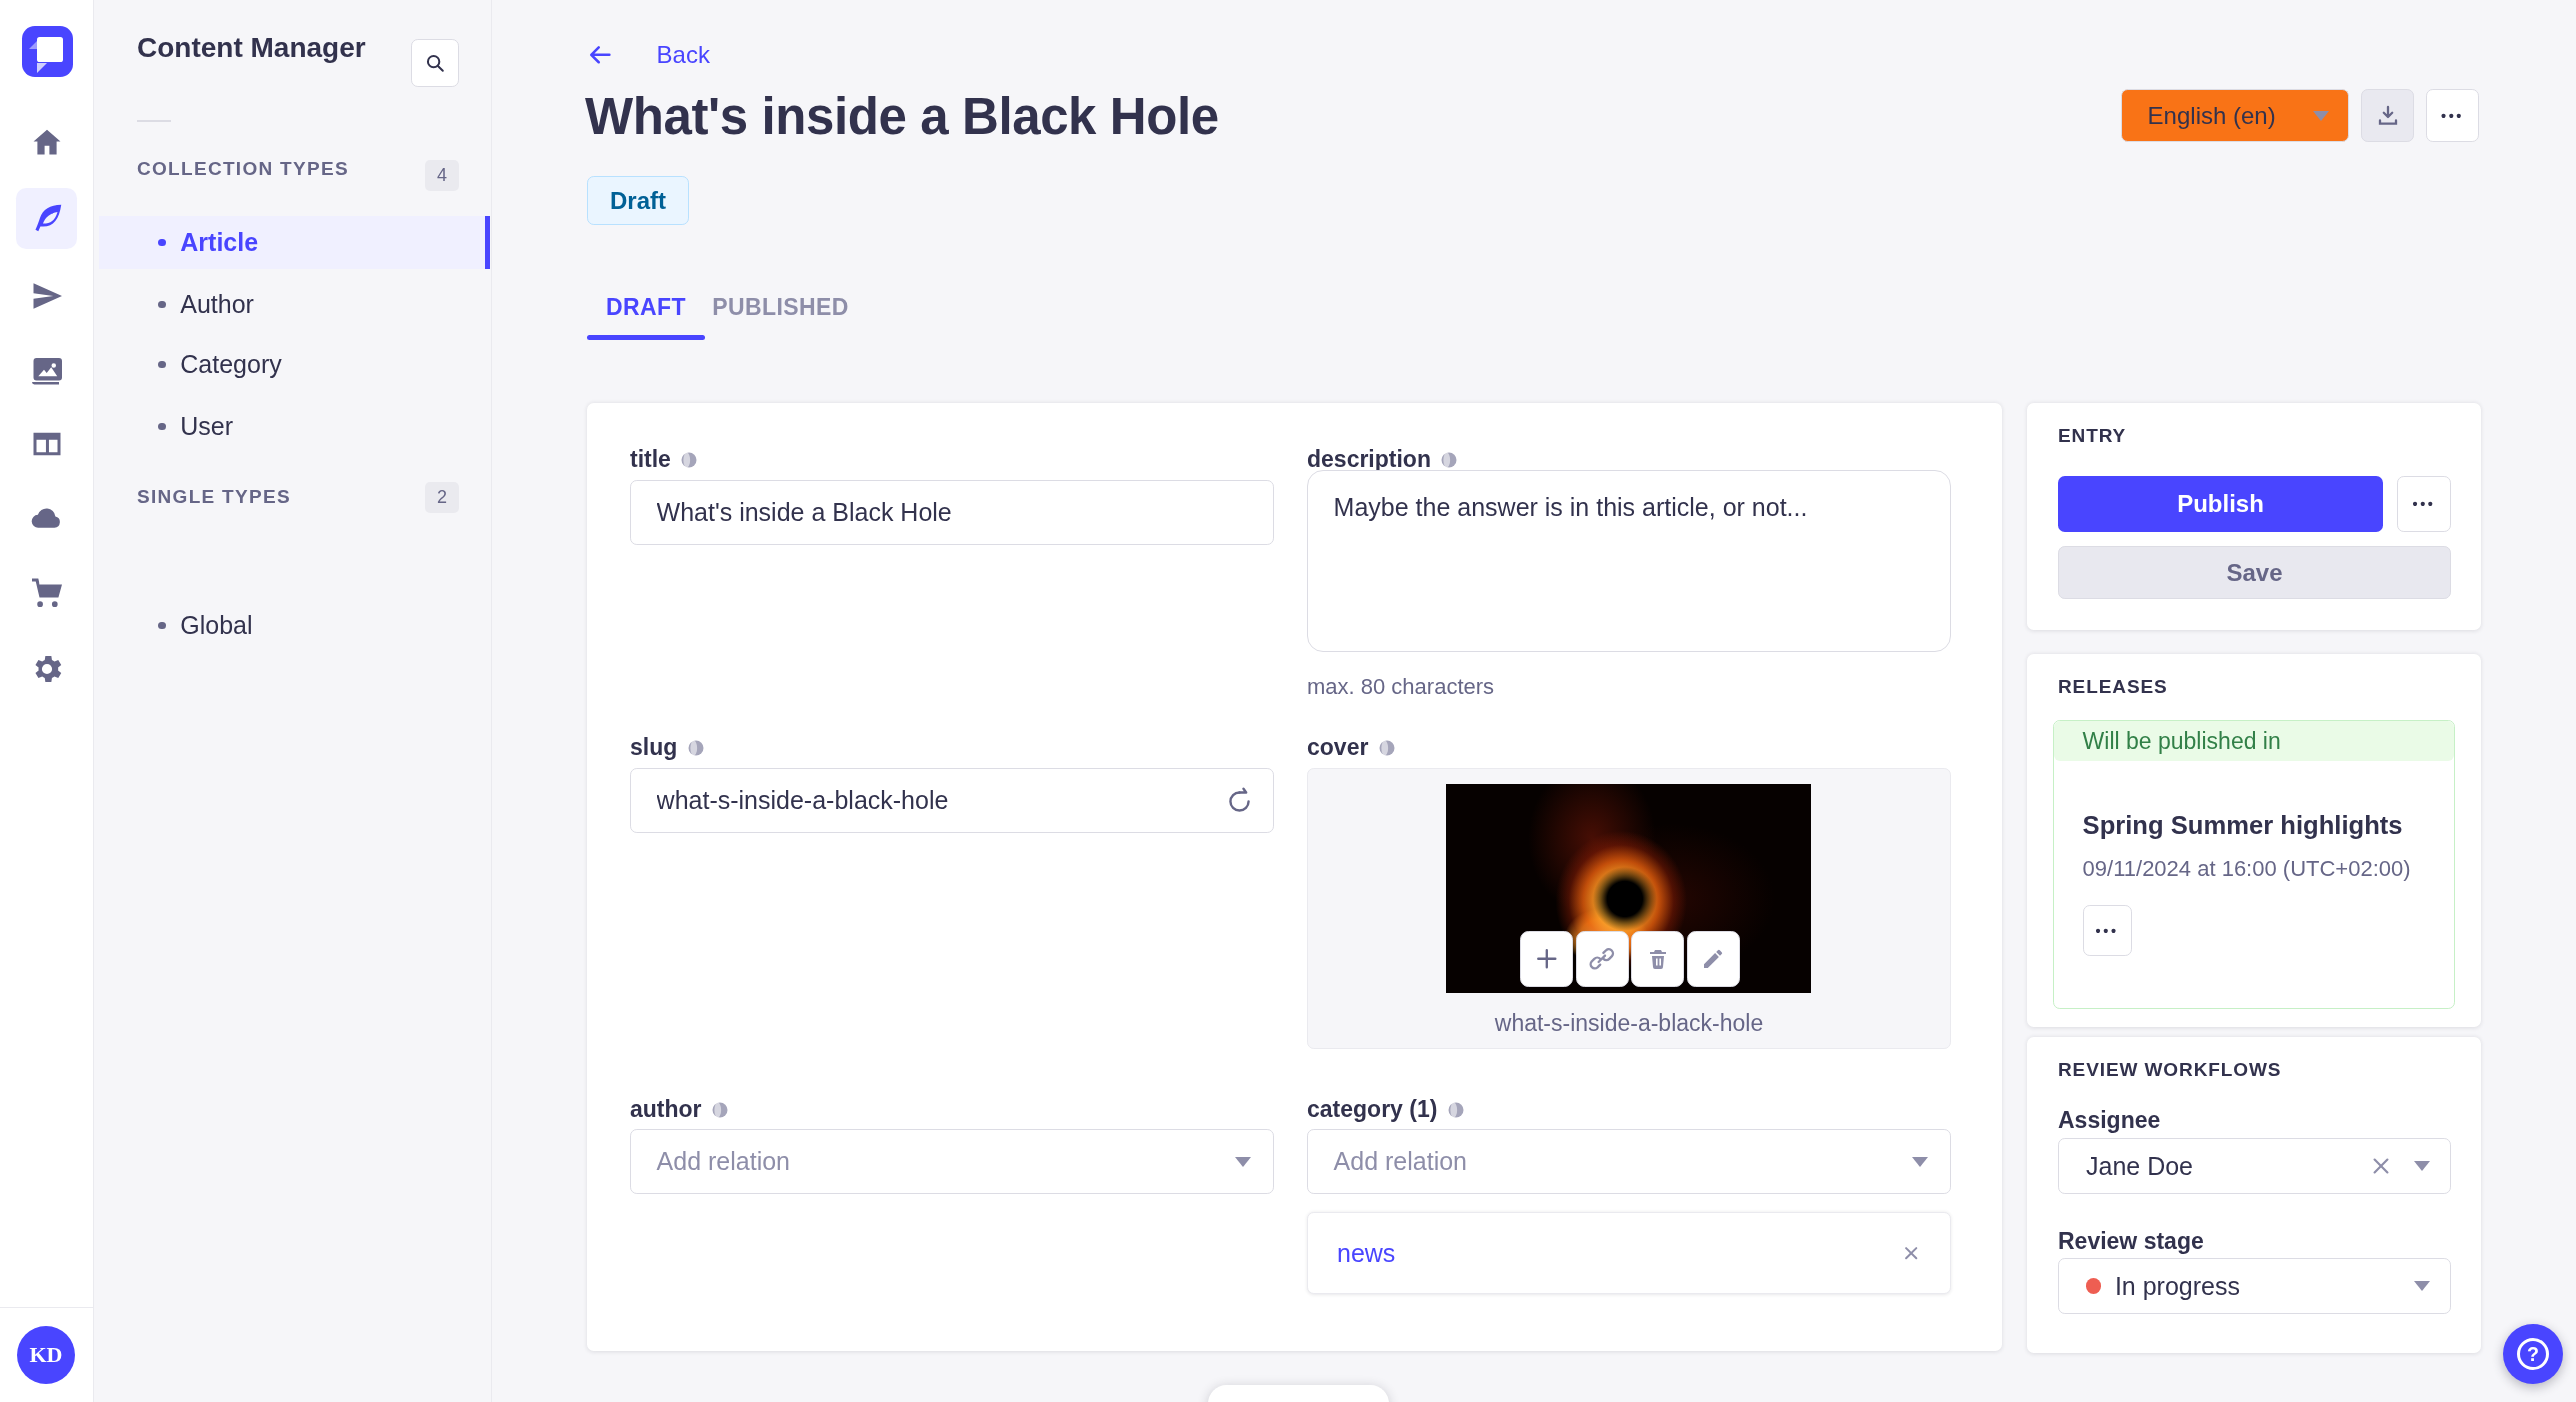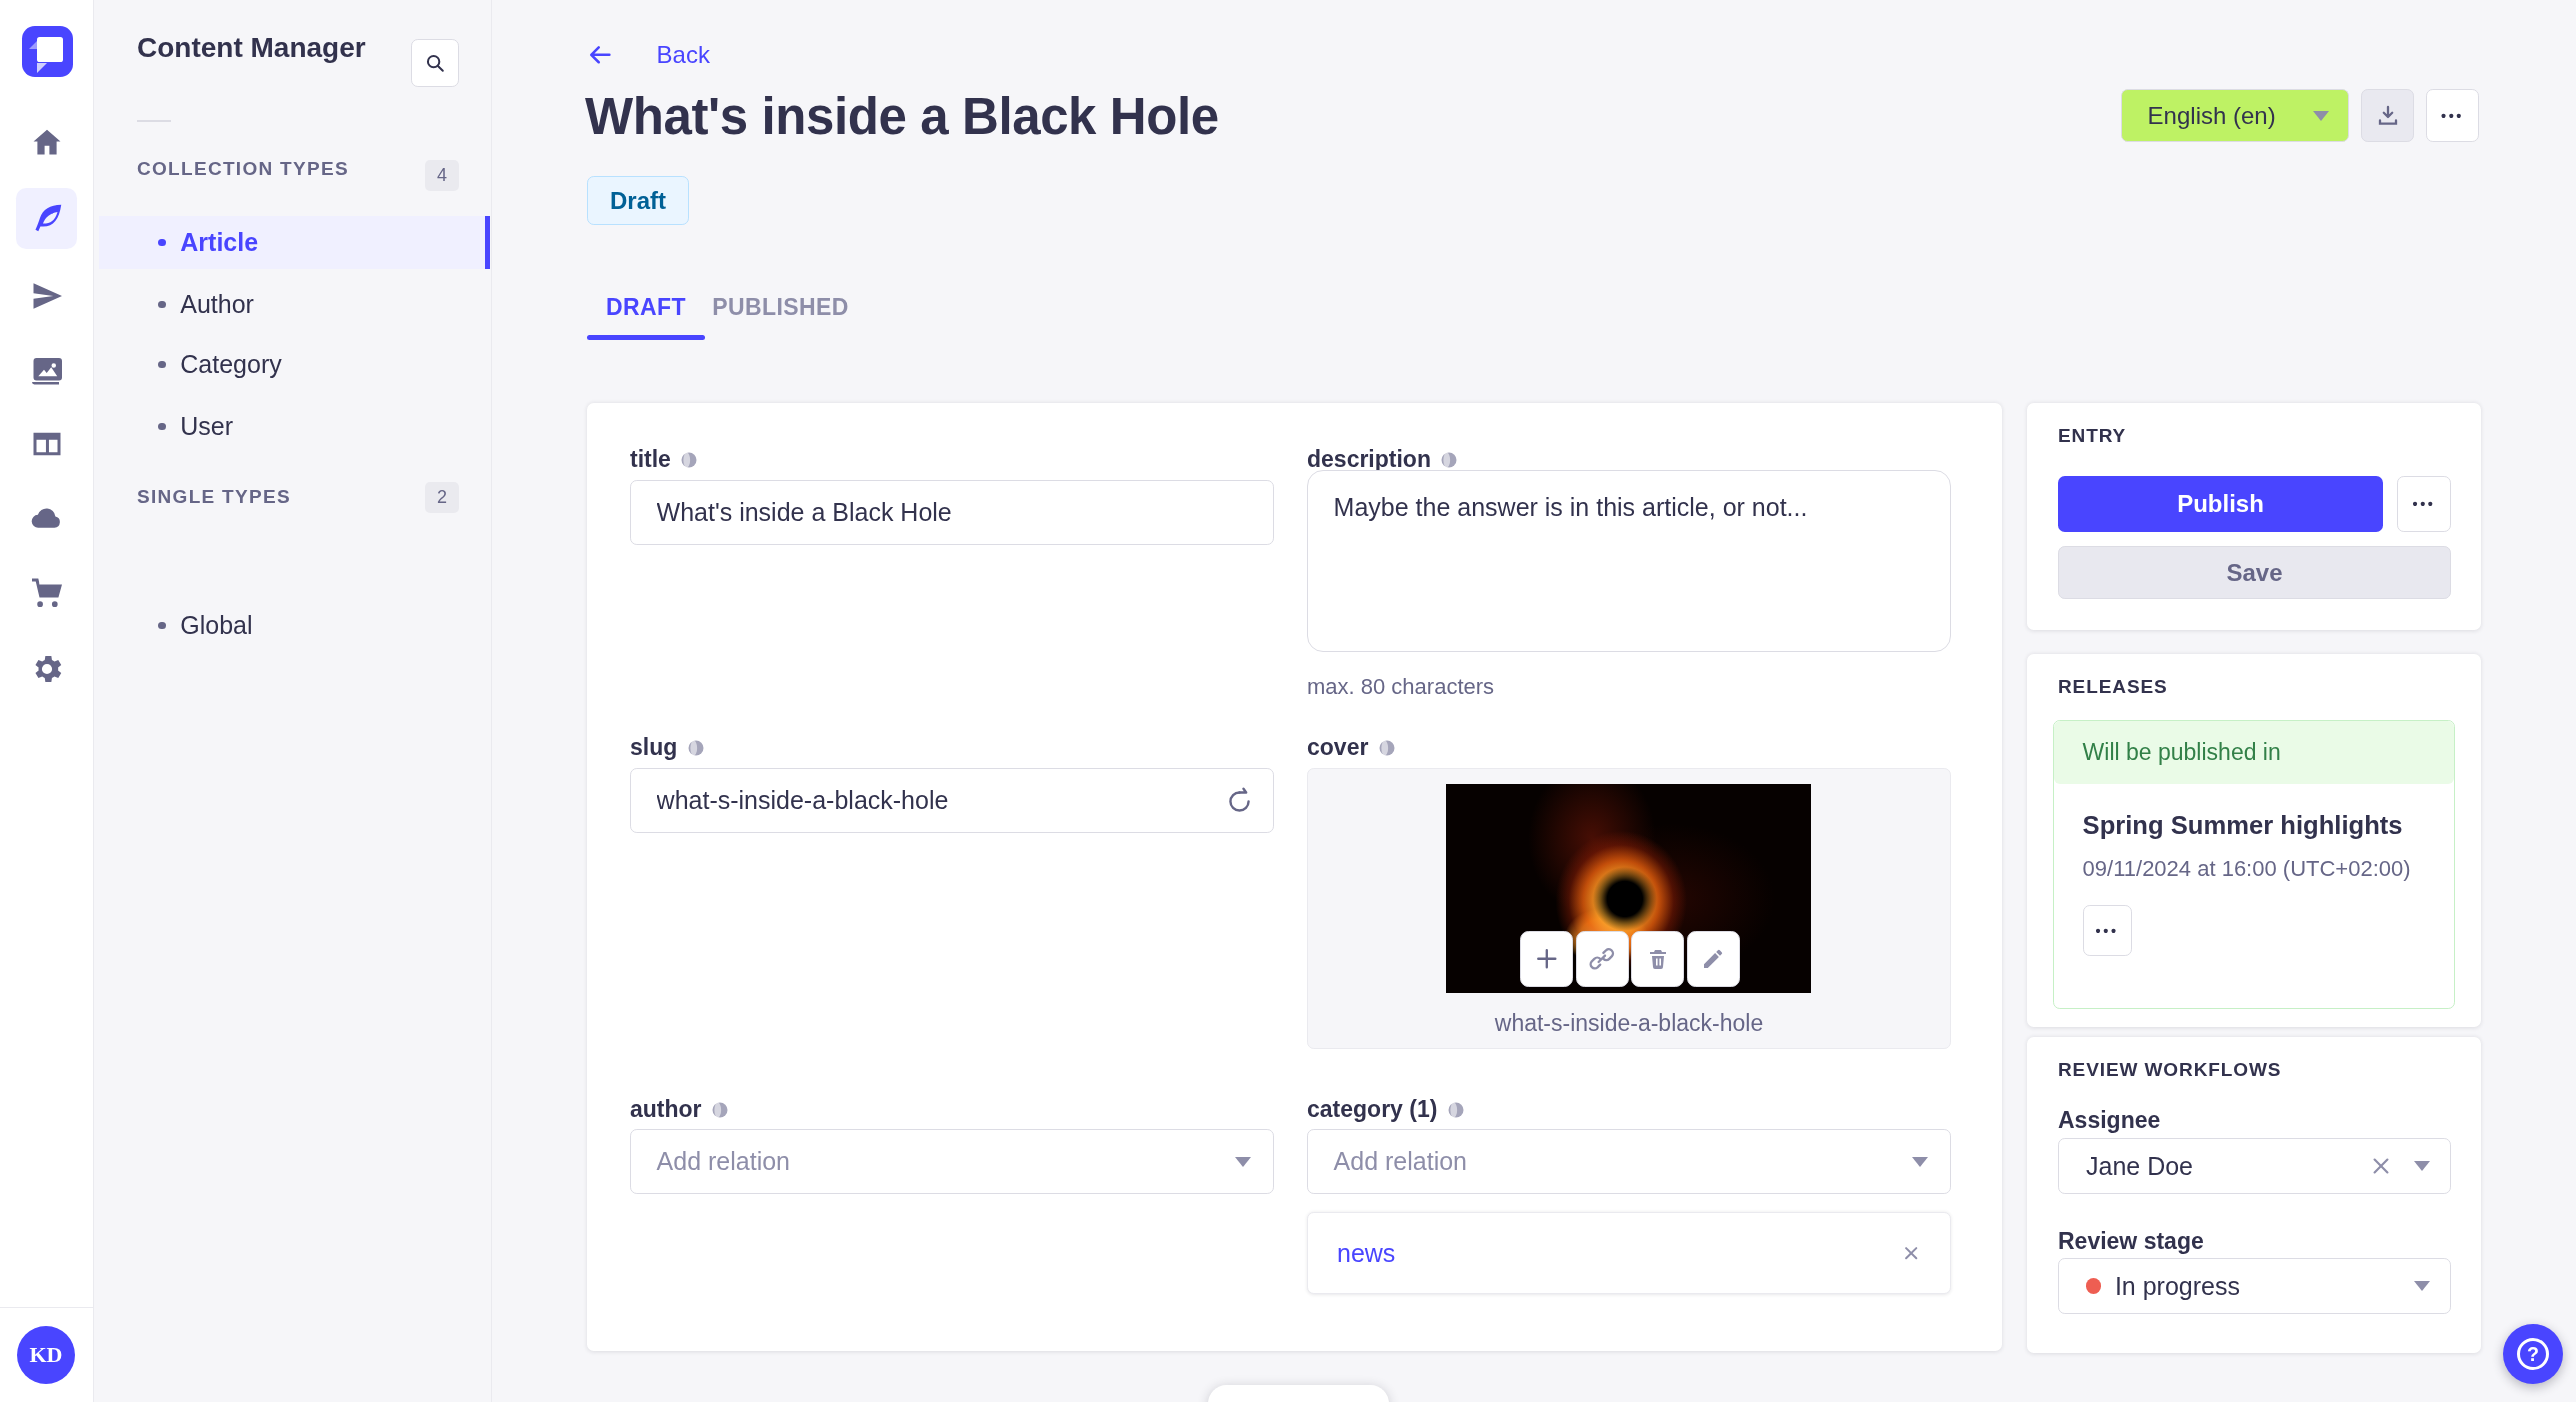--- a/index.html
+++ b/index.html
@@ -32,21 +32,21 @@
   .nav-item .lbl { font-size:25px; color:#32324d; }
   .nav-item.active { background:#f0f0ff; border-right:5.1px solid #4945ff; }
   .nav-item.active .bullet { background:#4945ff; }
   .nav-item.active .lbl { color:#4945ff; font-weight:700; }
 
   
   .back-row { position:absolute; left:587px; top:41px; display:flex; align-items:center; gap:12px; cursor:pointer; }
   .back-row span { color:#4945ff; font-size:24px;margin-left:32px; }
   .page-title { position:absolute; left:585px; top:87px; font-size:51px; font-weight:700; color:#32324d; letter-spacing:-0.4px; }
   .status-badge { position:absolute; left:587px; top:176px; height:49px; padding:0 22px; background:#eaf5ff; border:1.7px solid #b8e1ff; border-radius:6.8px; color:#006096; font-size:24px; font-weight:600; display:flex; align-items:center; }
-  .locale-select { position:absolute; left:2121px; top:89px; width:228px; height:53px; background:#bef264; border:1.7px solid #dcdce4; border-radius:6.8px; display:flex; align-items:center; justify-content:space-between; padding:0 19px 0 25.6px; cursor:pointer; }
+  .locale-select { position:absolute; left:2121px; top:89px; width:228px; height:53px; background:#f97316; border:1.7px solid #dcdce4; border-radius:6.8px; display:flex; align-items:center; justify-content:space-between; padding:0 19px 0 25.6px; cursor:pointer; }
   .locale-select span { font-size:24px; color:#32324d; }
   .sq-btn { position:absolute; top:89px; width:53px; height:53px; border-radius:6.8px; display:flex; align-items:center; justify-content:center; cursor:pointer; }
   .dl-btn { left:2361px; background:#e9e9f0; border:1.7px solid #dcdce4; }
   .more-btn-hdr { left:2426px; background:#fff; border:1.7px solid #dcdce4; }
   .dots { font-size:14.5px; letter-spacing:2.6px; color:#32324d; font-weight:700; }
 
   .caret { width:0; height:0; border-left:8.5px solid transparent; border-right:8.5px solid transparent; border-top:10.2px solid #8e8ea9; }
 
   
   .tab { position:absolute; top:281px; height:53px; display:flex; align-items:center; justify-content:center; font-size:23px; font-weight:700; letter-spacing:0.4px; cursor:pointer; }
@@ -82,21 +82,21 @@
 
   
   .panel-title { position:absolute; left:31px; top:22px; font-size:19px; font-weight:700; letter-spacing:0.9px; color:#32324d; }
   .entry-card { left:2027px; top:403px; width:454px; height:227px; }
   .publish-btn { position:absolute; left:31px; top:73px; width:325px; height:56px; background:#4945ff; border:none; border-radius:6.8px; color:#fff; font-size:24px; font-weight:600; font-family:"Liberation Sans",sans-serif; cursor:pointer; }
   .entry-more { position:absolute; left:370px; top:73px; width:54px; height:56px; background:#fff; border:1.7px solid #dcdce4; border-radius:6.8px; display:flex; align-items:center; justify-content:center; cursor:pointer; }
   .save-btn { position:absolute; left:31px; top:143px; width:393px; height:53px; background:#e8e8ef; border:1.7px solid #dcdce4; border-radius:6.8px; color:#666687; font-size:24px; font-weight:600; font-family:"Liberation Sans",sans-serif; cursor:pointer; }
 
   .releases-card { left:2027px; top:654px; width:454px; height:373px; }
   .release-box { position:absolute; left:25.6px; top:66px; width:402px; height:289px; border:1.7px solid #c6f0c6; border-radius:6.8px; background:#fff; overflow:hidden; }
-  .release-head { height:63px; background:#eafbe7; display:flex; align-items:center; padding:0 29px; font-size:23px; color:#328048;border-radius:6px; }
+  .release-head { height:40px; background:#eafbe7; display:flex; align-items:center; padding:0 29px; font-size:23px; color:#328048;border-radius:6px; }
   .release-name { position:absolute; left:29px; top:90px; font-size:25.6px; font-weight:700; color:#32324d; }
   .release-date { position:absolute; left:29px; top:135px; font-size:22px; color:#666687; }
   .release-more { position:absolute; left:29px; top:184px; width:49px; height:51px; background:#fff; border:1.7px solid #dcdce4; border-radius:6.8px; display:flex; align-items:center; justify-content:center; cursor:pointer; }
 
   .review-card { left:2027px; top:1037px; width:454px; height:316px; }
   .sub-label { position:absolute; left:31px; font-size:23px; font-weight:700; color:#32324d; }
   .review-combo { position:absolute; left:31px; width:393px; height:56px; background:#fff; border:1.7px solid #dcdce4; border-radius:6.8px; display:flex; align-items:center; padding:0 20.4px 0 27px; cursor:pointer; }
   .review-combo .val { font-size:25px; color:#32324d; flex:1; display:flex; align-items:center; gap:13.6px; }
   .dot-red { width:15.3px; height:15.3px; border-radius:50%; background:#ee5e52; flex:none; }
 

